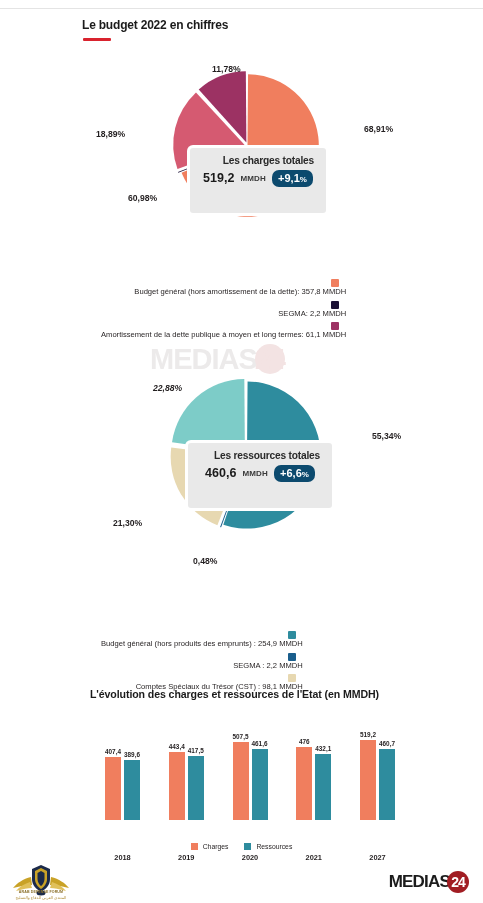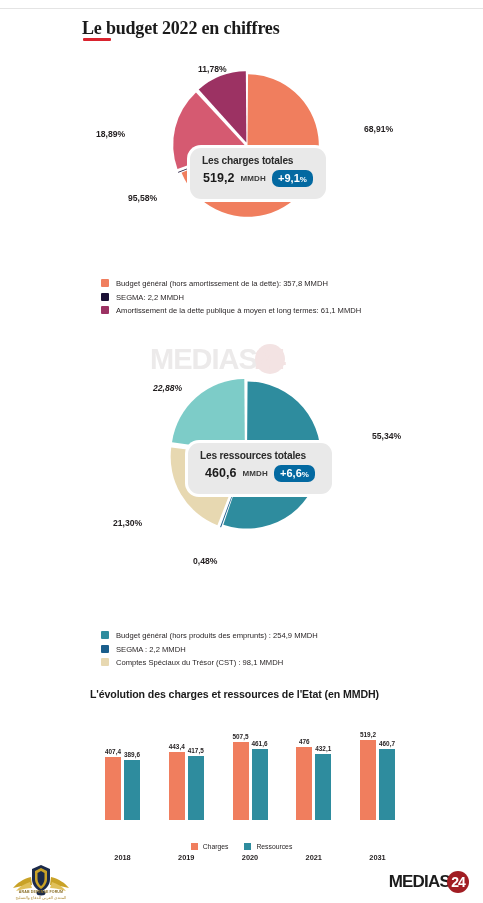--- a/index.html
+++ b/index.html
@@ -4,21 +4,21 @@
 <style>
   html,body{margin:0;padding:0;}
   body{
     width:483px;height:903px;background:#ffffff;
     font-family:"Liberation Sans", sans-serif;
     color:#231f20;overflow:hidden;position:relative;
   }
   .topline{position:absolute;top:8px;left:0;width:483px;height:1px;background:#e4e4e4;}
   .page-title{
     position:absolute;left:82px;top:18px;
-    font-size:18px;font-weight:bold;letter-spacing:-0.2px;color:#1b1b1b;font-family:Liberation Serif, serif;
+    font-size:12px;font-weight:bold;letter-spacing:-0.2px;color:#1b1b1b;
   }
   .title-underline{position:absolute;left:83px;top:38px;width:28px;height:3px;background:#d9232e;border-radius:1px;}
 
   
   .watermark{
     position:absolute;left:150px;top:342px;width:190px;height:34px;
     font-size:29px;font-weight:bold;letter-spacing:-1px;
     color:#eceaea;display:flex;align-items:center;
   }
   .watermark .wm24{
@@ -27,36 +27,36 @@
     margin-left:-2px;
   }
 
   
   .pie-wrap{position:absolute;}
   .pie-svg{display:block;overflow:visible;}
   .pct{
     position:absolute;font-size:8.6px;font-weight:bold;color:#231f20;white-space:nowrap;
   }
   .badge{
-    position:absolute;background:#e9e9e9;border-radius:11px;
-    padding:7px 12px 12px 12px;text-align:left;box-shadow:0 0 0 3px #ffffff;
+    position:absolute;background:#e9e9e9;border-radius:3px;
+    padding:7px 12px 26px 12px;text-align:right;box-shadow:0 0 0 3px #ffffff;
   }
   .badge-title{font-size:10.2px;font-weight:bold;color:#2a2a2a;margin-bottom:4px;letter-spacing:-0.2px;}
   .badge-row{display:flex;align-items:center;justify-content:center;gap:6px;}
   .badge-val{font-size:12.5px;font-weight:bold;color:#1b1b1b;}
   .badge-unit{font-size:8px;font-weight:bold;color:#3a3a3a;letter-spacing:0.2px;}
   .badge-chip{
-    background:#0369a1;color:#ffffff;border-radius:7px;
+    background:#0c4a6e;color:#ffffff;border-radius:7px;
     padding:2px 6px;font-size:11px;font-weight:bold;line-height:1.1;
   }
   .badge-chip .sm{font-size:8px;}
 
   
   .legend{position:absolute;}
-  .legend-row{display:flex;align-items:flex-start;margin-bottom:4.5px;}
+  .legend-row{display:flex;align-items:flex-end;margin-bottom:4.5px;flex-direction:column;}
   .legend-swatch{width:8px;height:8px;border-radius:1px;margin-right:7px;flex:0 0 auto;}
   .legend-label{font-size:7.6px;color:#231f20;white-space:nowrap;}
 
   
   .bar-title{
     position:absolute;left:90px;top:688px;
     font-size:10.6px;font-weight:bold;color:#1b1b1b;letter-spacing:-0.1px;
   }
   .bars{position:absolute;left:105px;top:712px;width:290px;height:108px;display:flex;justify-content:space-between;align-items:flex-end;}
   .group{display:flex;align-items:flex-end;gap:3px;position:relative;}
@@ -101,23 +101,23 @@
   <svg class="pie-svg" width="155" height="155" viewBox="0 0 200 200">
     <g id="charges-slices">
         <path d="M 100 100 L 100.72255888176144 8.002837496679348 A 92 92 0 1 1 14.92586463473154 135.0198728131896 Z" fill="#f07e5e" transform="translate(0 0)"></path>
         <path d="M 100 100 L 14.386291765190052 133.67926605917702 A 92 92 0 0 1 14.031440287385024 132.7628866392837 Z" fill="#1b1035" transform="translate(-3.73010250022754 1.444415223471511)"></path>
         <path d="M 100 100 L 13.527428958757554 131.40850931701914 A 92 92 0 0 1 37.42309922048472 32.56016393235598 Z" fill="#d55a71" transform="translate(-3.8880081032614515 -0.9398898813016828)"></path>
         <path d="M 100 100 L 38.49011808201091 31.5855685806347 A 92 92 0 0 1 99.27744111823858 8.002837496679348 Z" fill="#9c3263" transform="translate(-1.4467586307235474 -3.7291942111435987)"></path>
       </g>
   </svg>
 </div>
 <div class="pct" style="left:364px;top:124px;">68,91%</div>
-<div class="pct" style="left:198px;top:64px;">11,78%</div>
+<div class="pct" style="left:212px;top:64px;">11,78%</div>
 <div class="pct" style="left:96px;top:129px;">18,89%</div>
-<div class="pct" style="left:128px;top:193px;">95,58%</div>
+<div class="pct" style="left:128px;top:193px;">60,98%</div>
 
 <div class="badge" style="left:190px;top:148px;width:112px;">
   <div class="badge-title">Les charges totales</div>
   <div class="badge-row">
     <span class="badge-val">519,2</span>
     <span class="badge-unit">MMDH</span>
     <span class="badge-chip"><span>+9,1</span><span class="sm">%</span></span>
   </div>
 </div>
 
@@ -226,21 +226,21 @@
         <div class="bar-val">460,7</div>
         <div class="bar" style="height: 71px; background: rgb(46, 140, 158);"></div>
       </div>
     </div>
   </div>
 <div class="years" id="years-container">
     <div class="year">2018</div>
     <div class="year">2019</div>
     <div class="year">2020</div>
     <div class="year">2021</div>
-    <div class="year">2031</div>
+    <div class="year">2027</div>
   </div>
 <div class="bar-legend">
   <div class="bl-item">
     <span class="bl-sw" style="background:#f07e5e;"></span>
     <span class="bl-txt">Charges</span>
   </div>
   <div class="bl-item">
     <span class="bl-sw" style="background:#2e8c9e;"></span>
     <span class="bl-txt">Ressources</span>
   </div>

